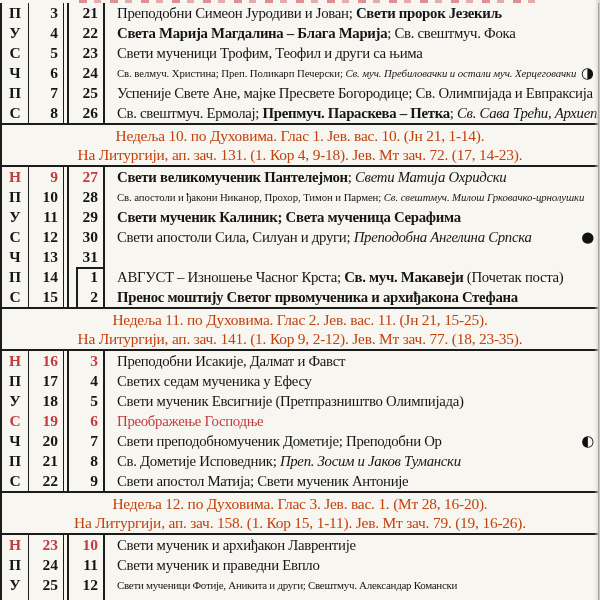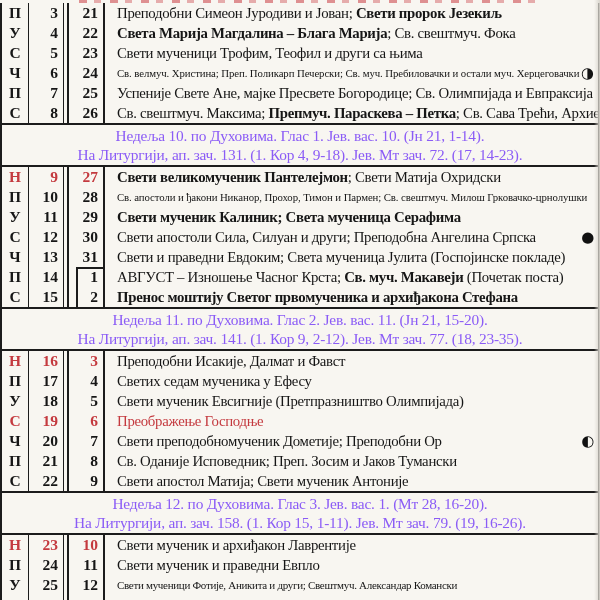--- a/index.html
+++ b/index.html
@@ -21,21 +21,21 @@
   }
   .section{
     border-left:2.5px solid #1c1c1c;border-right:2.5px solid #1c1c1c;
     box-sizing:border-box;
   }
   .header-sec{
     border-top:2.5px solid #1c1c1c;border-bottom:2.5px solid #1c1c1c;
     text-align:center;padding:2px 0 1px 0;
   }
   .header-line{
-    font-size:15.4px;line-height:18.5px;color:#8b5cf6;
+    font-size:15.4px;line-height:18.5px;color:#c2410c;
     white-space:nowrap;overflow:hidden;letter-spacing:-0.2px;
   }
   .row{display:flex;height:20px;line-height:20px;}
   .c-day{
     width:26px;text-align:center;font-weight:bold;font-size:15.5px;
     border-right:1.7px solid #1c1c1c;flex:none;
   }
   .c-old{
     width:29px;text-align:right;padding-right:5px;font-weight:bold;
     font-size:15.5px;border-right:1.7px solid #1c1c1c;flex:none;box-sizing:content-box;
@@ -50,21 +50,21 @@
     border-left:2px solid #1c1c1c;pointer-events:none;
   }
   .aug-box.first{border-top:2px solid #1c1c1c;}
   .c-text{
     flex:1;padding-left:12px;padding-right:2px;white-space:nowrap;
     overflow:hidden;position:relative;font-size:14.8px;letter-spacing:-0.3px;
   }
   .row.small .c-text{font-size:10.8px;letter-spacing:-0.1px;}
   .row.medium .c-text{font-size:11px;letter-spacing:-0.3px;}
   .seg-b{font-weight:bold;}
-  .seg-i{}
+  .seg-i{font-style:italic;}
   .red{color:#c43a3f;}
   .moon{
     position:absolute;right:4px;top:0;height:20px;line-height:20px;
     font-family:"DejaVu Sans",sans-serif;font-size:15px;color:#111;
   }
 </style>
 </head>
 <body>
 
 <div class="page">
@@ -98,21 +98,21 @@
         <div class="row">
           <div class="c-day">П</div>
           <div class="c-old">7</div>
           <div class="c-new">25</div>
           <div class="c-text"><span class="seg-n">Успеније Свете Ане, мајке Пресвете Богородице; Св. Олимпијада и Евпраксија</span></div>
         </div>
         <div class="row">
           <div class="c-day">С</div>
           <div class="c-old">8</div>
           <div class="c-new">26</div>
-          <div class="c-text"><span class="seg-n">Св. свештмуч. Максима; </span><span class="seg-b">Препмуч. Параскева – Петка</span><span class="seg-n">; </span><span class="seg-i">Св. Сава Трећи, Архиеп. српски</span></div>
+          <div class="c-text"><span class="seg-n">Св. свештмуч. Ермолај; </span><span class="seg-b">Препмуч. Параскева – Петка</span><span class="seg-n">; </span><span class="seg-i">Св. Сава Трећи, Архиеп. српски</span></div>
         </div>
       </div>
       <div class="section header-sec">
         <div class="header-line">Недеља 10. по Духовима. Глас 1. Јев. вас. 10. (Јн 21, 1-14).</div>
         <div class="header-line">На Литургији, ап. зач. 131. (1. Кор 4, 9-18). Јев. Мт зач. 72. (17, 14-23).</div>
       </div>
       <div class="section week-sec">
         <div class="row">
           <div class="c-day red">Н</div>
           <div class="c-old red">9</div>
@@ -134,37 +134,36 @@
         <div class="row">
           <div class="c-day">С</div>
           <div class="c-old">12</div>
           <div class="c-new">30</div>
           <div class="c-text"><span class="seg-n">Свети апостоли Сила, Силуан и други; </span><span class="seg-i">Преподобна Ангелина Српска</span><span class="moon">●</span></div>
         </div>
         <div class="row">
           <div class="c-day">Ч</div>
           <div class="c-old">13</div>
           <div class="c-new">31</div>
-          <div class="c-text"><span class="seg-n">Свети и праведни Евдоким; Света мученица Јулита (Госпојинске покладе)</span></div>
         </div>
         <div class="row">
           <div class="c-day">П</div>
           <div class="c-old">14</div>
           <div class="c-new">1<span class="aug-box first"></span></div>
           <div class="c-text"><span class="seg-n">АВГУСТ – Изношење Часног Крста; </span><span class="seg-b">Св. муч. Макавеји</span><span class="seg-n"> (Почетак поста)</span></div>
         </div>
         <div class="row">
           <div class="c-day">С</div>
           <div class="c-old">15</div>
           <div class="c-new">2<span class="aug-box"></span></div>
           <div class="c-text"><span class="seg-b">Пренос моштију Светог првомученика и архиђакона Стефана</span></div>
         </div>
       </div>
       <div class="section header-sec">
-        <div class="header-line">Недеља 11. по Духовима. Глас 2. Јев. вас. 11. (Јн 21, 15-20).</div>
+        <div class="header-line">Недеља 11. по Духовима. Глас 2. Јев. вас. 11. (Јн 21, 15-25).</div>
         <div class="header-line">На Литургији, ап. зач. 141. (1. Кор 9, 2-12). Јев. Мт зач. 77. (18, 23-35).</div>
       </div>
       <div class="section week-sec">
         <div class="row">
           <div class="c-day red">Н</div>
           <div class="c-old red">16</div>
           <div class="c-new red">3</div>
           <div class="c-text"><span class="seg-n">Преподобни Исакије, Далмат и Фавст</span></div>
         </div>
         <div class="row">
@@ -188,21 +187,21 @@
         <div class="row">
           <div class="c-day">Ч</div>
           <div class="c-old">20</div>
           <div class="c-new">7</div>
           <div class="c-text"><span class="seg-n">Свети преподобномученик Дометије; Преподобни Ор</span><span class="moon">◐</span></div>
         </div>
         <div class="row">
           <div class="c-day">П</div>
           <div class="c-old">21</div>
           <div class="c-new">8</div>
-          <div class="c-text"><span class="seg-n">Св. Оданије Исповедник; </span><span class="seg-i">Преп. Зосим и Јаков Тумански</span></div>
+          <div class="c-text"><span class="seg-n">Св. Дометије Исповедник; </span><span class="seg-i">Преп. Зосим и Јаков Тумански</span></div>
         </div>
         <div class="row">
           <div class="c-day">С</div>
           <div class="c-old">22</div>
           <div class="c-new">9</div>
           <div class="c-text"><span class="seg-n">Свети апостол Матија; Свети мученик Антоније</span></div>
         </div>
       </div>
       <div class="section header-sec">
         <div class="header-line">Недеља 12. по Духовима. Глас 3. Јев. вас. 1. (Мт 28, 16-20).</div>

